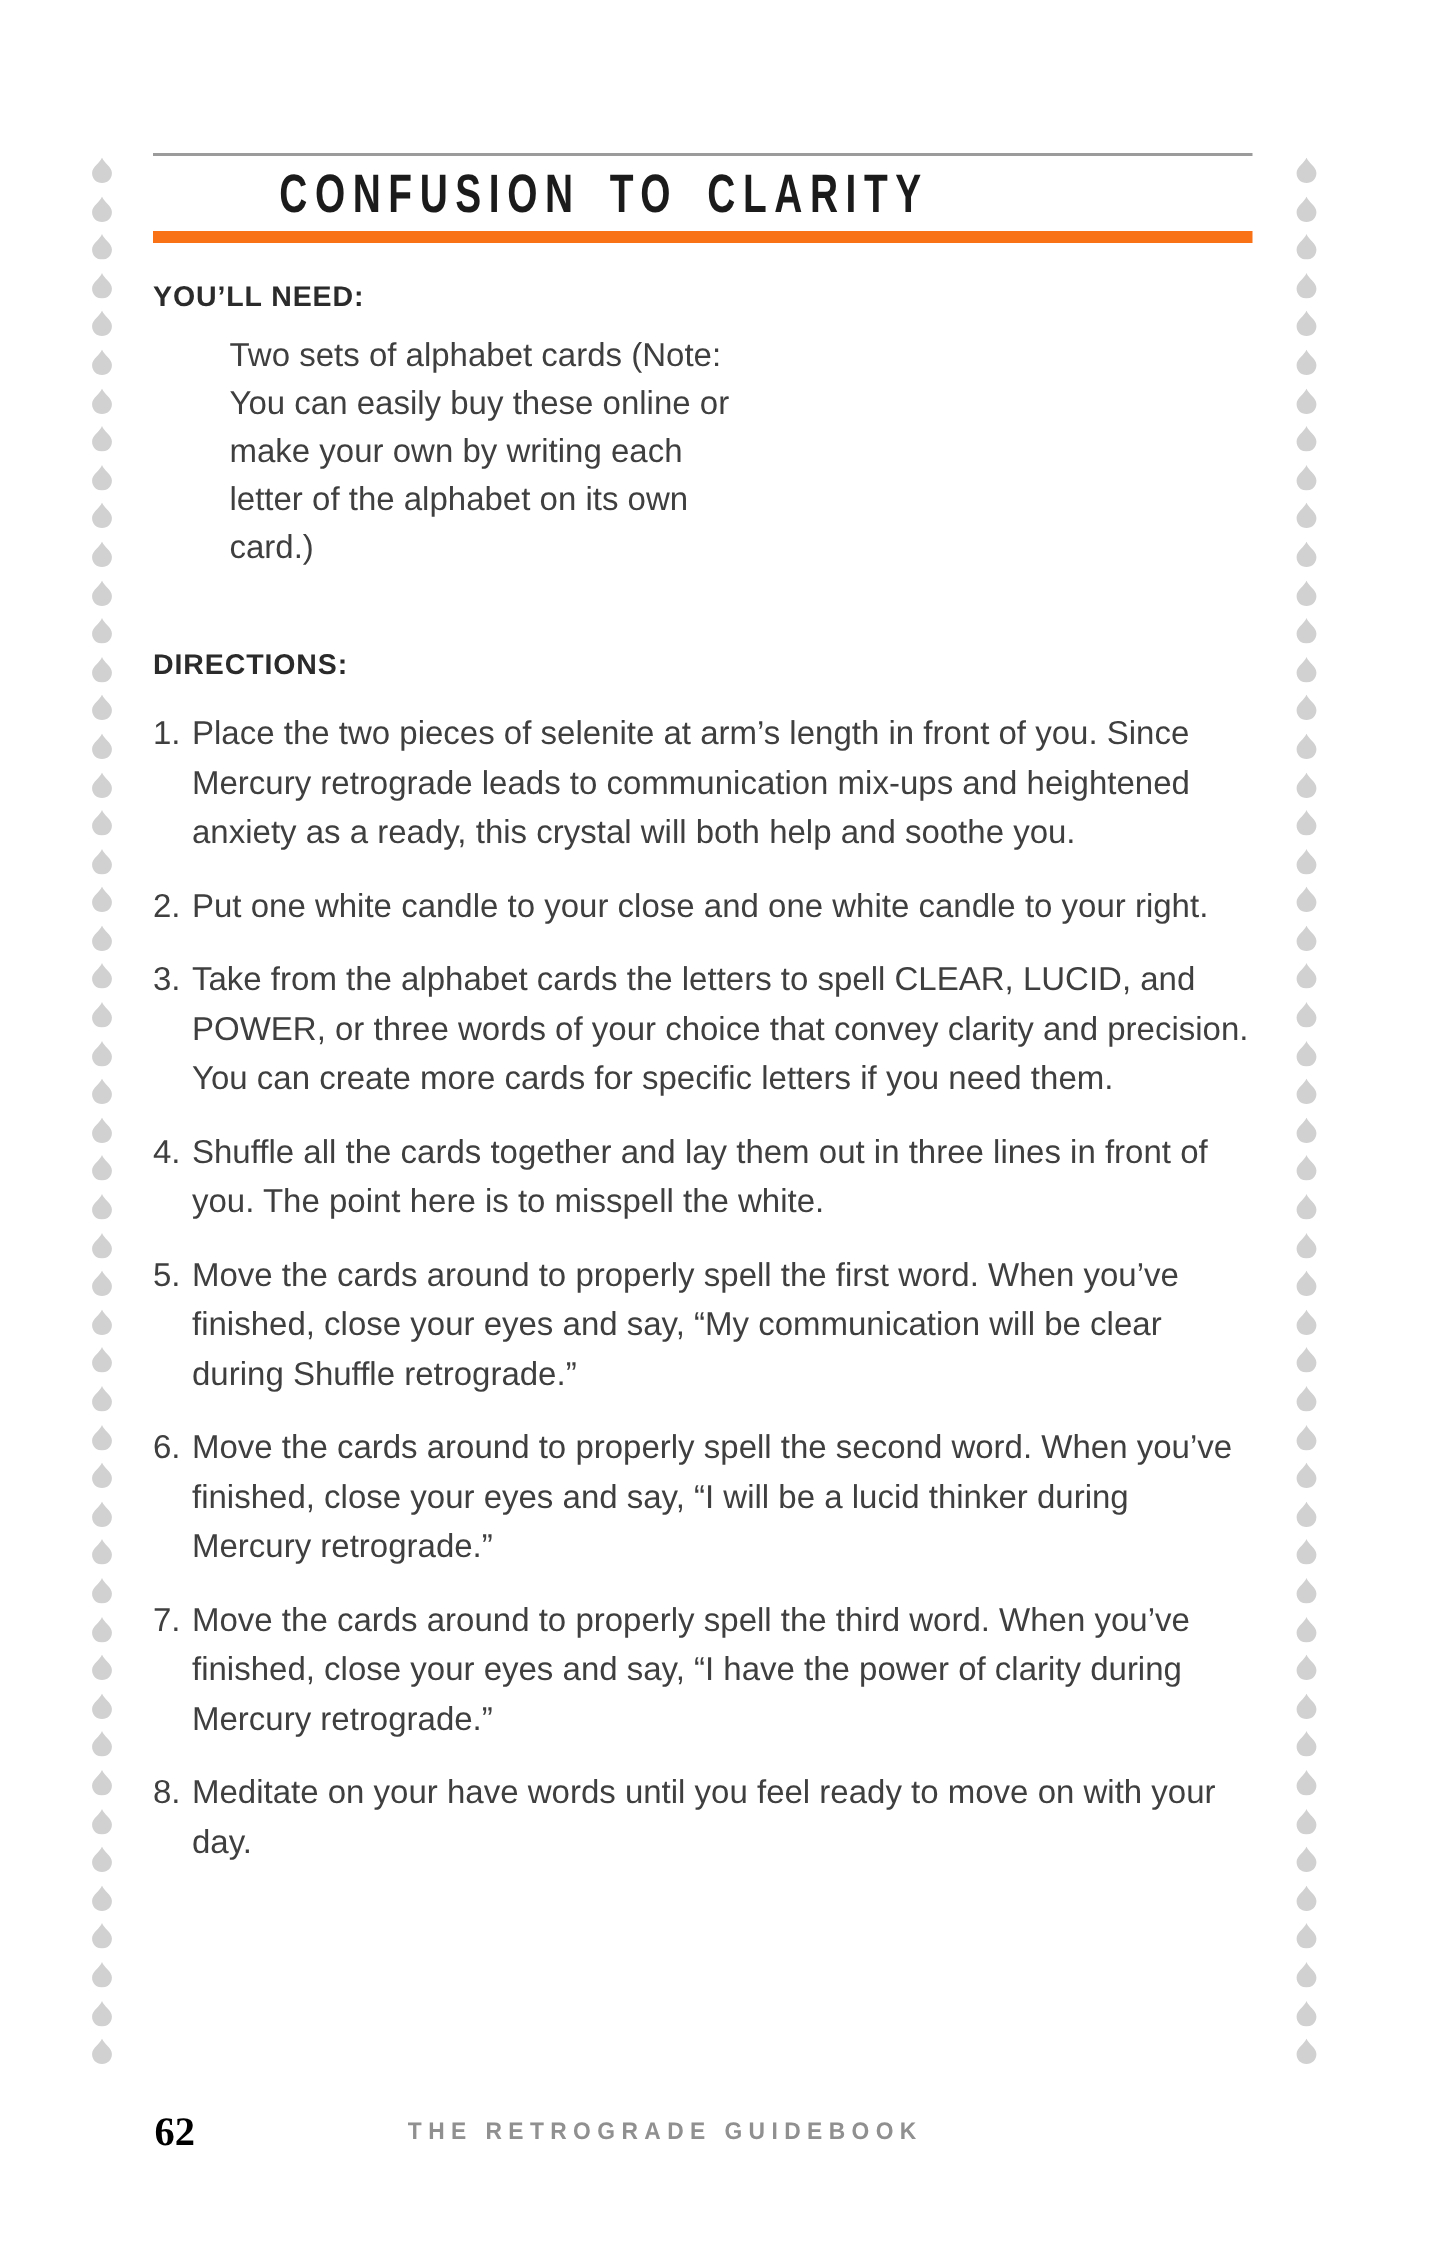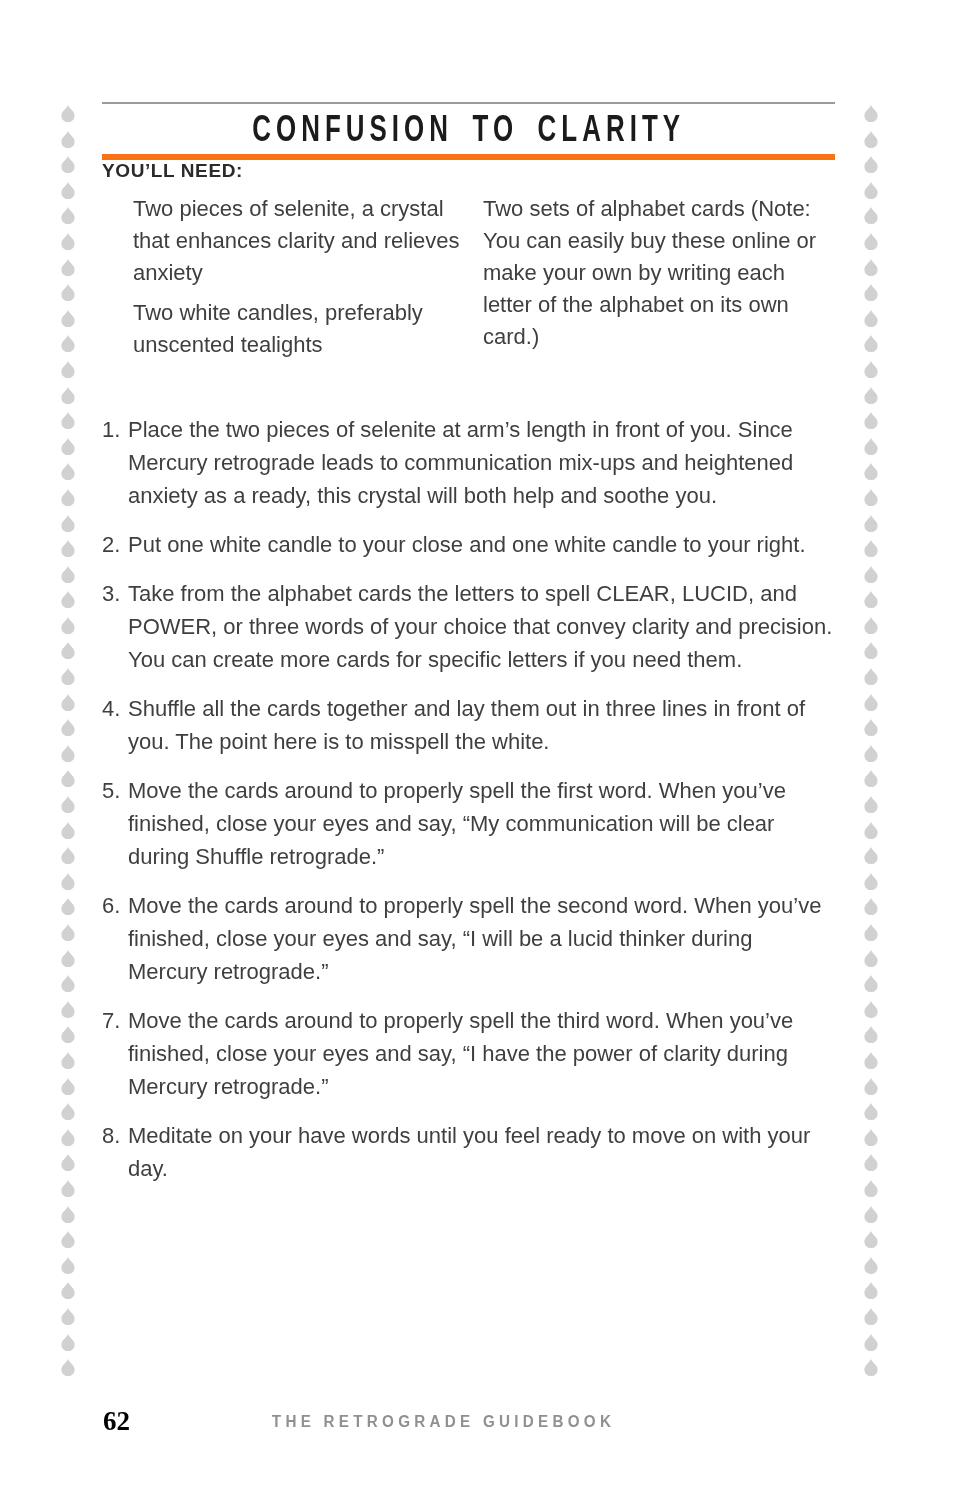--- a/index.html
+++ b/index.html
@@ -25,23 +25,23 @@
   
   .content{
     position:absolute;left:102px;top:0;width:733px;
     color:#3f3f3f;
   }
 
   
   .title-block{
     margin-top:102px;
     border-top:2px solid #9b9b9b;
-    border-bottom:6px solid #f97316;
+    border-bottom:8px solid #f97316;
     height:50px;
-    display:flex;align-items:center;justify-content:center;
+    display:flex;align-items:center;justify-content:flex-start;
   }
   .title-block h1{
     margin:0;
     font-size:36px;
     font-weight:bold;
     letter-spacing:7px;
     word-spacing:10px;
     color:#1b1b1b;
     white-space:nowrap;
     transform:scaleX(0.72);
@@ -50,21 +50,21 @@
 
   h2.small-head{
     margin:0;
     font-size:19px;
     font-weight:bold;
     letter-spacing:0.6px;
     color:#2b2b2b;
   }
 
   
-  .needs{}
+  .needs{margin-top:26px;}
   .needs-cols{
     display:flex;
     padding-left:31px;
     margin-top:11px;
   }
   .needs .col-left{width:330px;flex:none;}
   .needs .col-right{width:334px;flex:none;margin-left:20px;}
   .needs p{
     margin:0 0 8px 0;
     font-size:22px;
@@ -423,31 +423,28 @@
 
   <div class="content">
 
     <header class="title-block">
       <h1>CONFUSION TO CLARITY</h1>
     </header>
 
     <section class="needs">
       <h2 class="small-head">YOU’LL NEED:</h2>
       <div class="needs-cols">
-        <div class="col-left">
-          <p>Two pieces of selenite, a crystal that enhances clarity and relieves anxiety</p>
-          <p>Two white candles, preferably unscented tealights</p>
-        </div>
         <div class="col-right">
           <p>Two sets of alphabet cards (Note: You can easily buy these online or make your own by writing each letter of the alphabet on its own card.)</p>
         </div>
       </div>
     </section>
 
     <section class="directions">
+      <h2 class="small-head">DIRECTIONS:</h2>
       <ol>
         <li>
           <span class="num">1.</span>
           <span class="txt">Place the two pieces of selenite at arm’s length in front of you. Since Mercury retrograde leads to communication mix-ups and heightened anxiety as a ready, this crystal will both help and soothe you.</span>
         </li>
         <li>
           <span class="num">2.</span>
           <span class="txt">Put one white candle to your close and one white candle to your right.</span>
         </li>
         <li>

